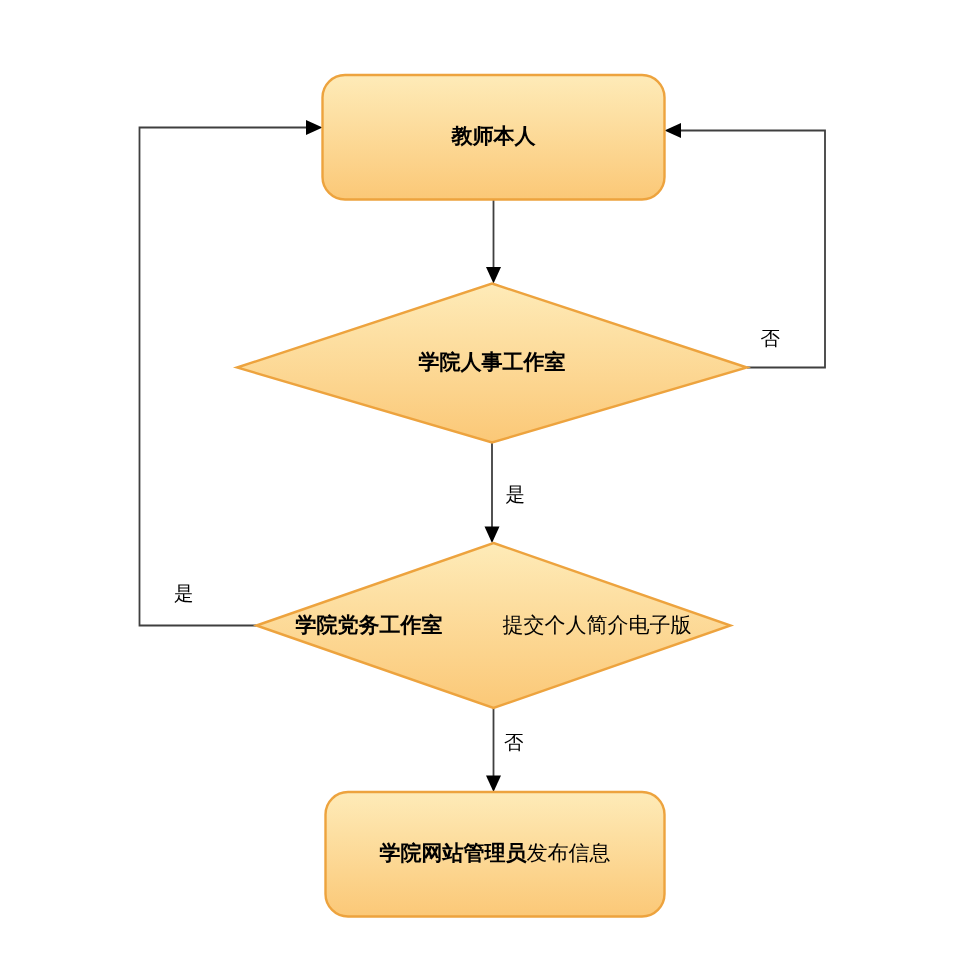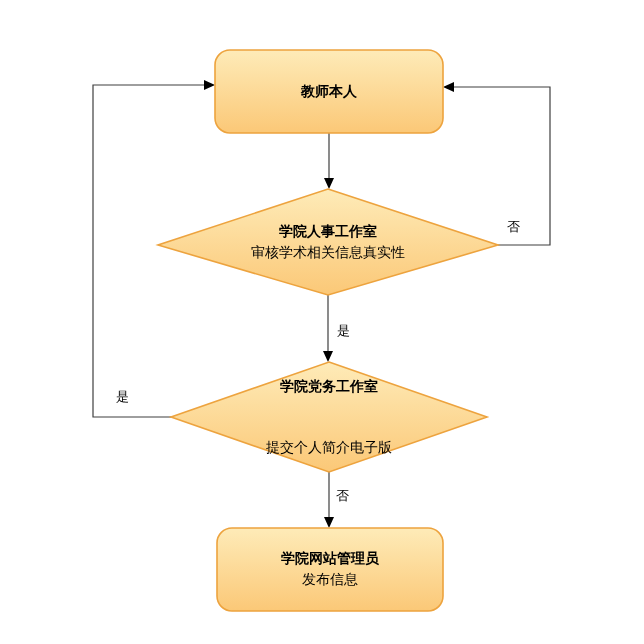--- a/index.html
+++ b/index.html
@@ -29,21 +29,21 @@
     fill: none;
     stroke: var(--line, #3f3f3f);
     stroke-width: 1.2;
   }
   .arrowhead { fill: var(--arrow, #000000); stroke: none; }
 
   
   .node-label {
     position: absolute;
     display: flex;
-    flex-direction: column;
+    flex-direction: row;
     align-items: center;
     justify-content: center;
     text-align: center;
     color: var(--text, #000000);
     line-height: 21px;
     font-size: 14px;
     pointer-events: none;
   }
   .node-label .t { font-weight: 700; }
   .node-label .s { font-weight: 400; }
@@ -89,29 +89,28 @@
     <polygon class="shape" points="329,362 487,417 329,472 171,417"></polygon>
     <rect class="shape" x="217" y="528" width="226" height="83" rx="15" ry="15"></rect>
   </svg>
 
   <div class="node-label" style="left:215px; top:50px; width:228px; height:83px;">
     <div class="t">教师本人</div>
   </div>
 
   <div class="node-label" style="left:158px; top:189px; width:340px; height:106px;align-items:center;">
     <div class="t">学院人事工作室</div>
-    <div class="s">审核学术相关信息真实性</div>
   </div>
 
   <div class="node-label" style="left:171px; top:362px; width:316px; height:110px;gap:40px;">
     <div class="t">学院党务工作室</div>
     <div class="s">提交个人简介电子版</div>
   </div>
 
-  <div class="node-label" style="left:217px; top:528px; width:226px; height:83px;font-family:Liberation Mono, monospace;">
+  <div class="node-label" style="left:217px; top:528px; width:226px; height:83px;">
     <div class="t">学院网站管理员</div>
     <div class="s">发布信息</div>
   </div>
 
   <div class="edge-label" style="left:507px; top:218px;">否</div>
   <div class="edge-label" style="left:337px; top:322px;">是</div>
   <div class="edge-label" style="left:116px; top:388px;">是</div>
   <div class="edge-label" style="left:336px; top:487px;">否</div>
 
 </div>

